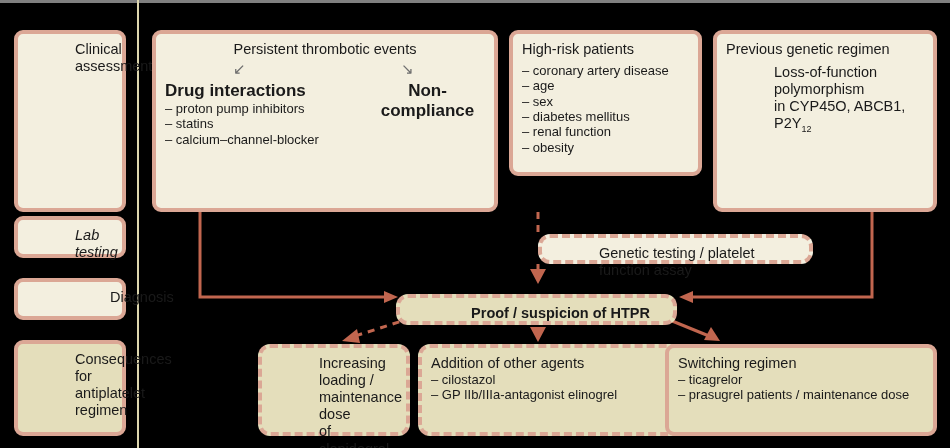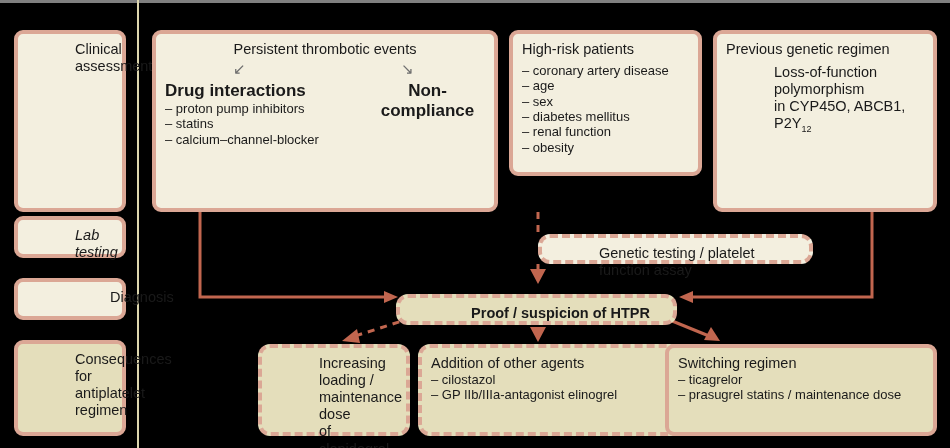--- a/index.html
+++ b/index.html
@@ -193,17 +193,17 @@
     <ul class="dashlist">
       <li>– cilostazol</li>
       <li>– GP IIb/IIIa-antagonist elinogrel</li>
     </ul>
   </div>
 
   <div class="box khaki" id="b-switch">
     <div class="ttl">Switching regimen</div>
     <ul class="dashlist">
       <li>– ticagrelor</li>
-      <li>– prasugrel statins / maintenance dose</li>
+      <li>– prasugrel patients / maintenance dose</li>
     </ul>
   </div>
 
 </div>
 
 </body></html>

